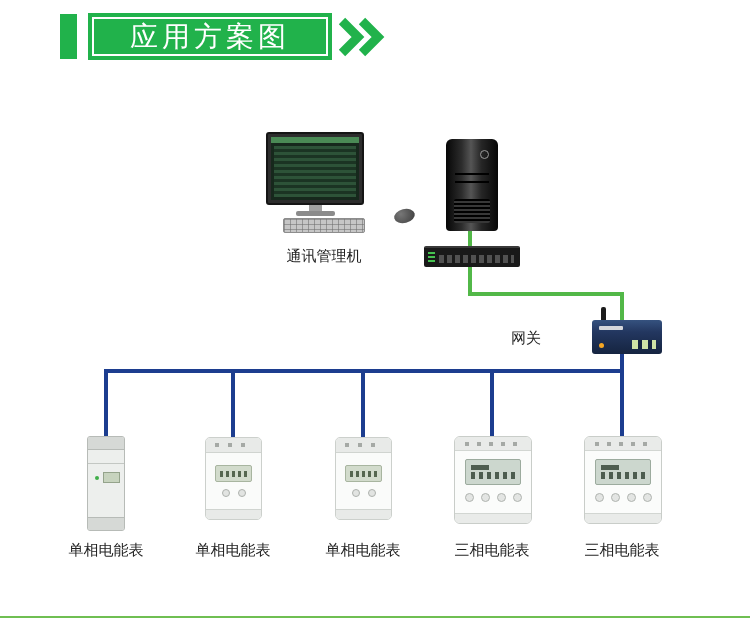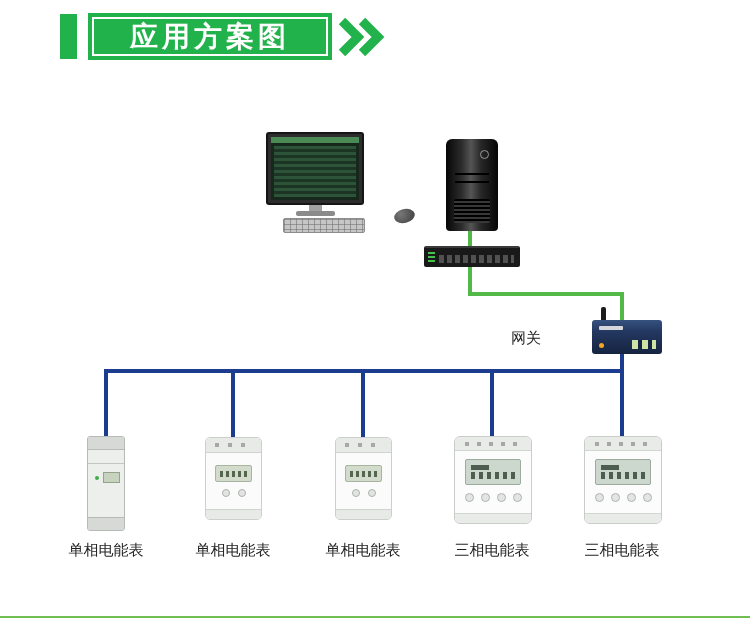--- a/index.html
+++ b/index.html
@@ -7,21 +7,21 @@
     --line-green:#52b848;
     --line-blue:#1c3d8f;
   }
   *{margin:0;padding:0;box-sizing:border-box;}
   body{background:#ffffff;font-family:"Liberation Sans",sans-serif;}
   .canvas{position:relative;width:750px;height:619px;background:#ffffff;margin:0 auto;overflow:hidden;}
 
   
   .accent-bar{position:absolute;left:60px;top:14px;width:17px;height:45px;background:var(--green);}
   .banner{position:absolute;left:88px;top:13px;width:244px;height:47px;background:var(--green);padding:4px;}
-  .banner-inner{width:100%;height:100%;border:2px solid #ffffff;display:flex;align-items:center;justify-content:center;color:#fff;font-size:28px;font-weight:bold;letter-spacing:4px;white-space:nowrap;}
+  .banner-inner{width:100%;height:100%;border:2px solid #ffffff;display:flex;align-items:center;justify-content:center;color:#fff;font-size:28px;font-weight:normal;letter-spacing:4px;white-space:nowrap;}
   .chevrons{position:absolute;left:338px;top:17px;color:var(--green);overflow:visible;}
 
   
   .line{position:absolute;}
   .line.green{background:var(--line-green);}
   .line.blue{background:var(--line-blue);}
   .l-g1{left:468px;top:229px;width:4px;height:18px;}
   .l-g2{left:468px;top:267px;width:4px;height:29px;}
   .l-g3{left:468px;top:292px;width:156px;height:4px;}
   .l-g4{left:620px;top:292px;width:4px;height:29px;}
@@ -138,20 +138,21 @@
   <div class="monitor">
     <div class="screen">
       <div class="screen-titlebar"></div>
       <div class="screen-rows"></div>
     </div>
   </div>
   <div class="monitor-neck"></div>
   <div class="monitor-base"></div>
   <div class="keyboard"></div>
   <div class="mouse"></div>
+  <div class="label label-station">通讯管理机</div>
 
   <div class="tower">
     <div class="tower-button"></div>
     <div class="tower-slot"></div>
     <div class="tower-slot2"></div>
     <div class="tower-grill"></div>
   </div>
 
   <div class="switch">
     <div class="switch-leds"></div>

